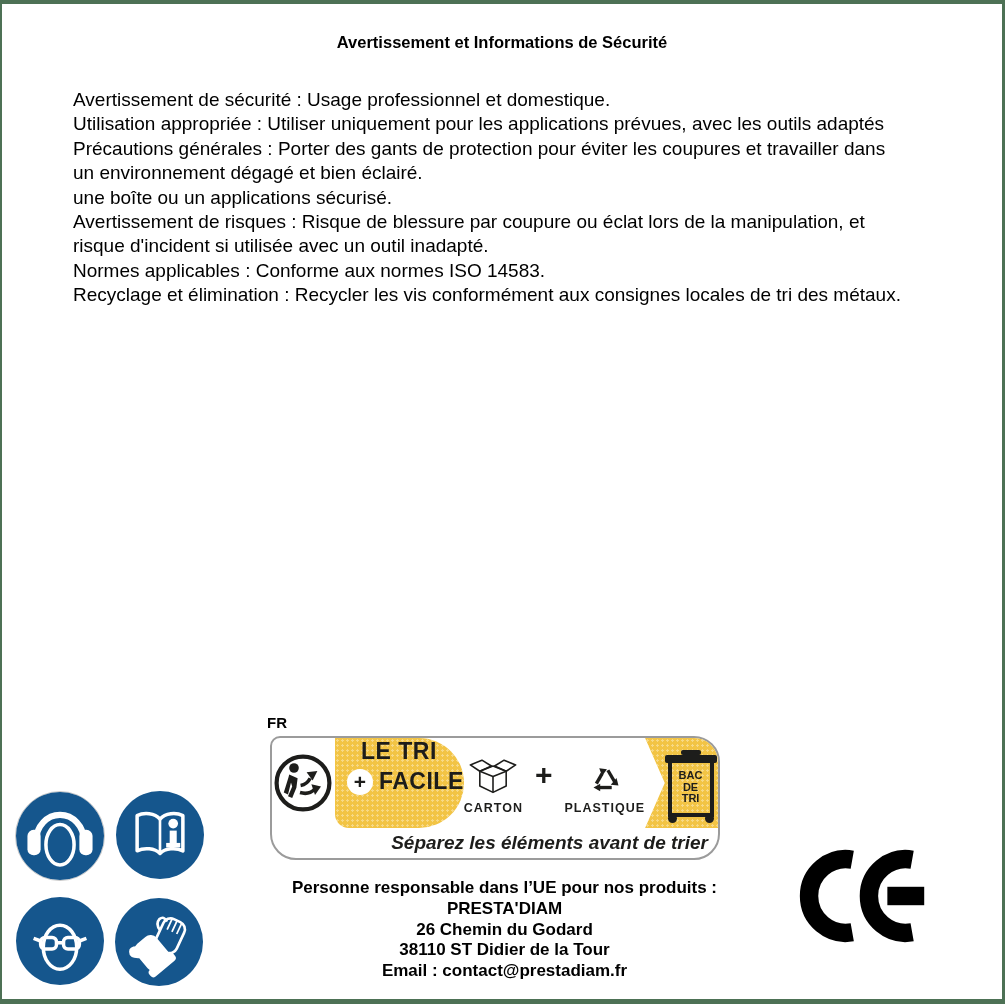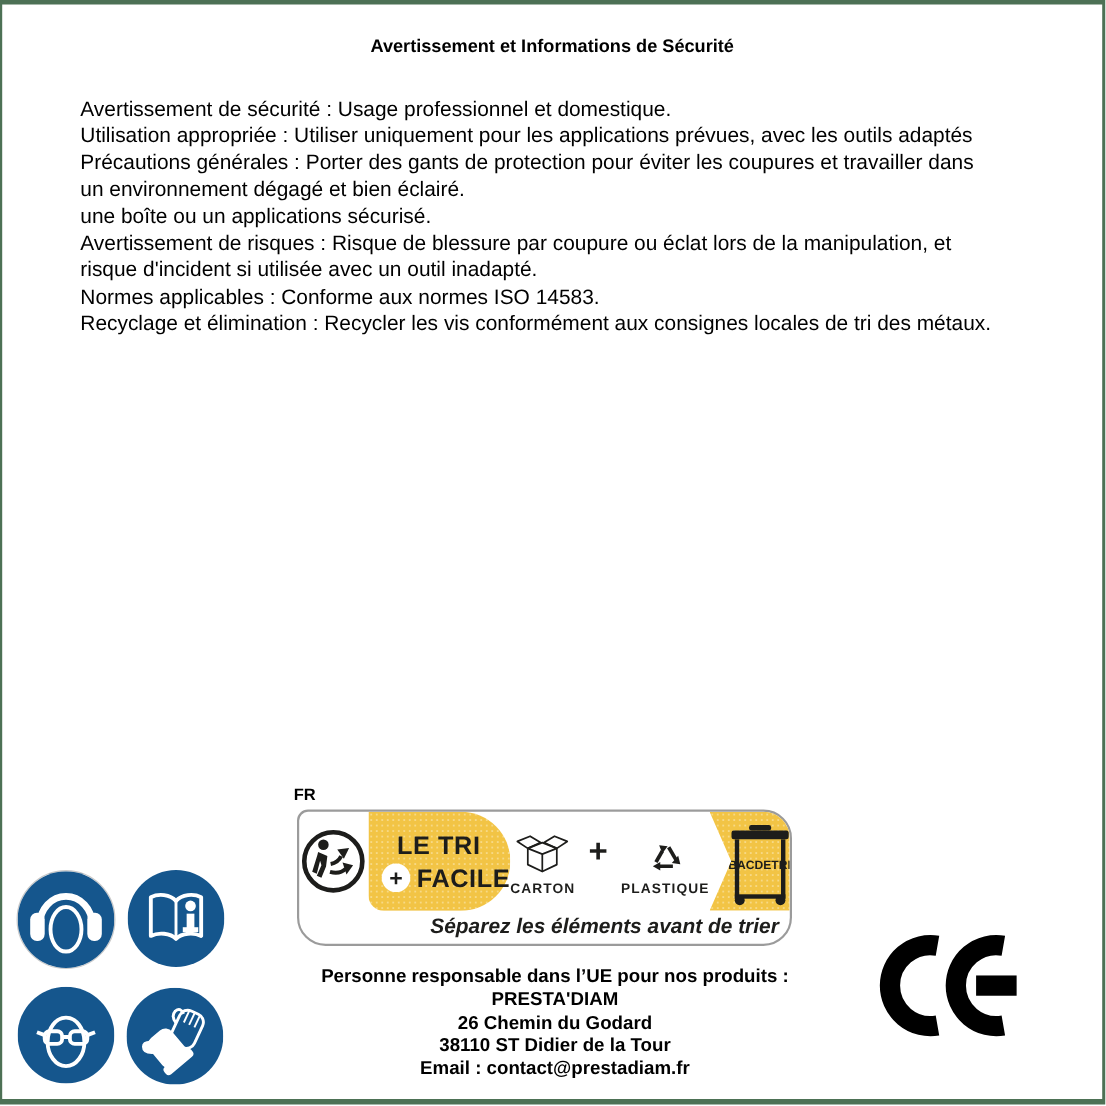--- a/index.html
+++ b/index.html
@@ -21,36 +21,36 @@
   #icon-ear{border:1px solid #c9c9c9;border-radius:50%;}
 
   
   .fr-code{position:absolute;left:265px;top:710px;font-size:15px;font-weight:bold;}
   .tri-label{position:absolute;left:268px;top:732px;width:450px;height:124px;box-sizing:border-box;
              border:2px solid #9b9b9b;border-radius:10px 26px 26px 26px;background:#fff;overflow:hidden;}
   .tri-strip{height:90px;display:flex;align-items:stretch;}
   .triman-box{width:76px;display:flex;align-items:center;justify-content:center;}
   .triman-box svg{width:60px;height:60px;}
   .yellow{background:#F2C445;background-image:radial-gradient(rgba(255,255,255,0.35) 1px, rgba(0,0,0,0) 1.3px);background-size:5px 5px;}
-  .tri-blob{width:146px;border-radius:0 45px 45px 14px;display:flex;flex-direction:column;justify-content:center;padding-left:12px;box-sizing:border-box;}
+  .tri-blob{width:146px;border-radius:0 45px 45px 14px;display:flex;flex-direction:column;padding-left:12px;box-sizing:border-box;}
   .tri-blob .l1{font-size:23px;font-weight:800;color:#1d1d1b;letter-spacing:0.5px;margin-left:14px;}
   .tri-blob .l2{display:flex;align-items:center;gap:6px;margin-top:3px;}
   .plus-circle{width:26px;height:26px;border-radius:50%;background:#fff;display:flex;align-items:center;justify-content:center;
                font-size:21px;font-weight:800;color:#1d1d1b;line-height:1;}
   .tri-blob .l2 .word{font-size:23px;font-weight:800;color:#1d1d1b;letter-spacing:0.5px;}
   .tri-mid{flex:1;display:flex;align-items:center;justify-content:center;gap:12px;background:#fff;}
   .mat{display:flex;flex-direction:column;align-items:center;}
   .mat .cap{font-size:12.5px;font-weight:bold;color:#1d1d1b;letter-spacing:1px;margin-top:1px;}
   .mid-plus{font-size:30px;font-weight:700;color:#1d1d1b;margin-top:-16px;}
   .tri-bin-zone{width:88px;display:flex;align-items:center;justify-content:center;
                 clip-path:polygon(0 0,100% 0,100% 100%,0 100%,27% 50%);}
   .bin{position:relative;width:52px;margin-left:18px;}
   .bin-handle{width:20px;height:5px;background:#1d1d1b;margin:0 auto;border-radius:2px;}
   .bin-lid{width:52px;height:8px;background:#1d1d1b;border-radius:2px;}
-  .bin-body{width:38px;height:50px;margin:0 auto;border:4px solid #1d1d1b;border-top:none;display:flex;
+  .bin-body{width:38px;height:50px;margin:0 auto;border:4px solid #1d1d1b;border-top:none;display:flex;flex-direction:column;
             align-items:center;justify-content:center;font-size:11px;font-weight:800;line-height:11.5px;color:#1d1d1b;}
   .bin-wheel{position:absolute;bottom:-6px;width:9px;height:9px;background:#1d1d1b;border-radius:50%;}
   .bin-wheel.wl{left:3px;}.bin-wheel.wr{right:3px;}
   .tri-footer{height:30px;display:flex;align-items:center;justify-content:flex-end;padding-right:10px;
               font-size:19px;font-weight:bold;font-style:italic;color:#1d1d1b;}
 
   
   .contact{position:absolute;top:874px;left:0;width:1005px;text-align:center;font-size:17px;font-weight:bold;line-height:20.8px;}
 
   

